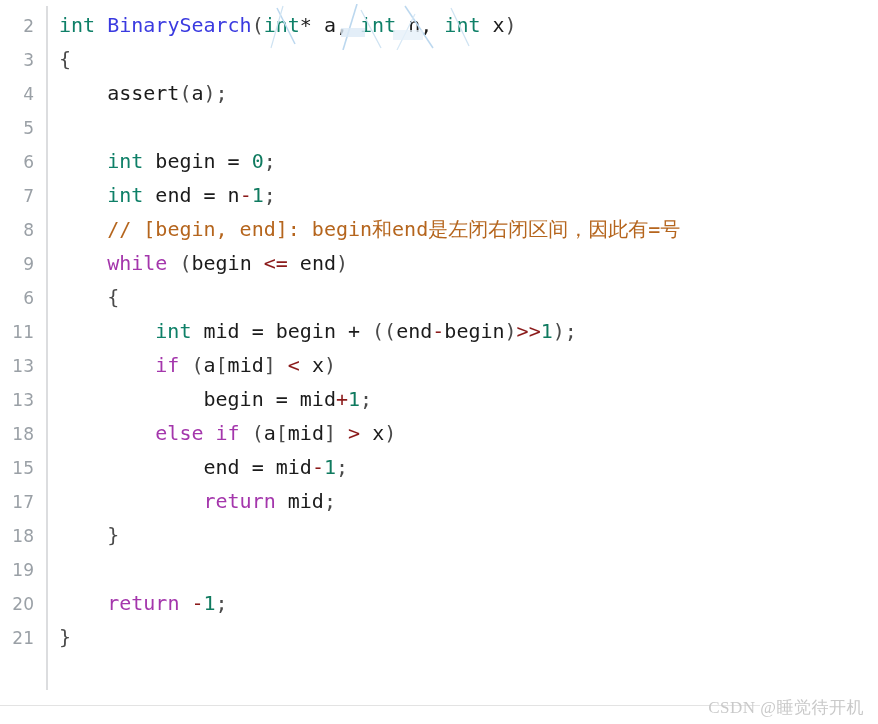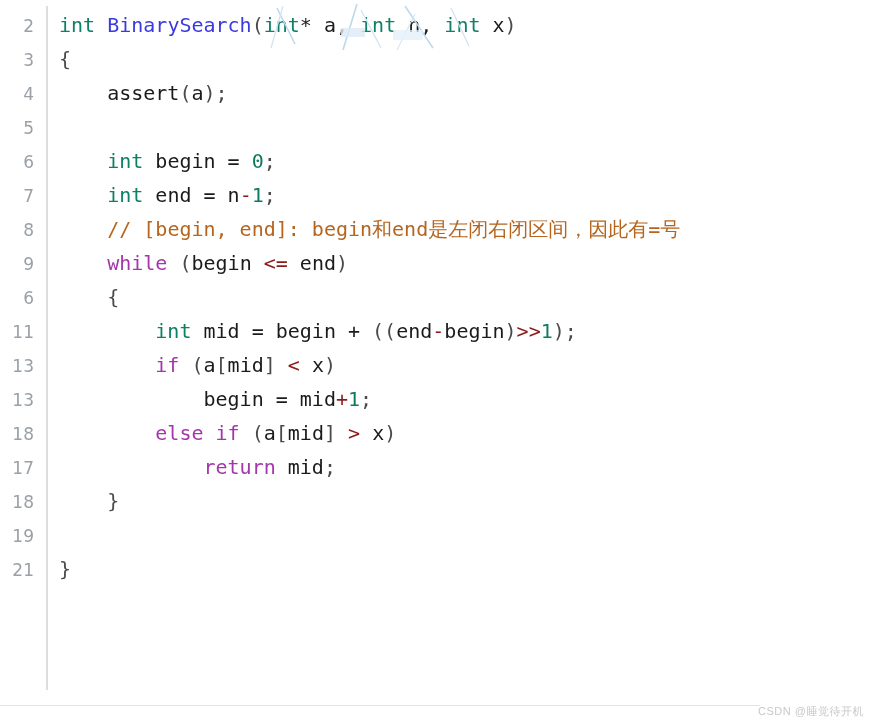--- a/index.html
+++ b/index.html
@@ -97,22 +97,22 @@
     width: 760px;
     height: 1px;
     background: #e3e3e3;
   }
 
   .watermark {
     position: absolute;
     right: 14px;
     bottom: 5px;
     color: #c9c9c9;
-    font-family: Liberation Sans, sans-serif;
-    font-size: 11px;
+    font-family: Liberation Serif, serif;
+    font-size: 17px;
     letter-spacing: 0.5px;
     white-space: nowrap;
     user-select: none;
     -webkit-user-select: none;
   }
 </style>
 </head>
 <body>
 
 <div class="editor">
@@ -166,30 +166,38 @@
       </div>
       <div class="code-line">
         <div class="gutter">13</div>
         <div class="code-text"><span class="t-plain">            begin = mid</span><span class="t-op">+</span><span class="t-number">1</span><span class="t-punct">;</span></div>
       </div>
       <div class="code-line">
         <div class="gutter">18</div>
         <div class="code-text"><span class="t-plain">        </span><span class="t-keyword">else</span><span class="t-plain"> </span><span class="t-keyword">if</span><span class="t-plain"> </span><span class="t-punct">(</span><span class="t-plain">a</span><span class="t-punct">[</span><span class="t-plain">mid</span><span class="t-punct">]</span><span class="t-plain"> </span><span class="t-op">&gt;</span><span class="t-plain"> x</span><span class="t-punct">)</span></div>
       </div>
       <div class="code-line">
+        <div class="gutter">15</div>
+        <div class="code-text"><span class="t-plain">            end = mid</span><span class="t-op">-</span><span class="t-number">1</span><span class="t-punct">;</span></div>
+      </div>
+      <div class="code-line">
         <div class="gutter">17</div>
         <div class="code-text"><span class="t-plain">            </span><span class="t-keyword">return</span><span class="t-plain"> mid</span><span class="t-punct">;</span></div>
       </div>
       <div class="code-line">
         <div class="gutter">18</div>
         <div class="code-text"><span class="t-plain">    </span><span class="t-punct">}</span></div>
       </div>
       <div class="code-line">
         <div class="gutter">19</div>
         <div class="code-text">&nbsp;</div>
+      </div>
+      <div class="code-line">
+        <div class="gutter">20</div>
+        <div class="code-text"><span class="t-plain">    </span><span class="t-keyword">return</span><span class="t-plain"> </span><span class="t-op">-</span><span class="t-number">1</span><span class="t-punct">;</span></div>
       </div>
       <div class="code-line">
         <div class="gutter">21</div>
         <div class="code-text"><span class="t-punct">}</span></div>
       </div>
     </div>
 
   <svg class="artifacts" viewBox="0 0 260 46" preserveAspectRatio="none">
     <line x1="22" y1="4" x2="40" y2="40" stroke="#bcd8ef" stroke-width="1.6"></line>
     <line x1="28" y1="2" x2="16" y2="44" stroke="#cfe3f2" stroke-width="1.2"></line>

